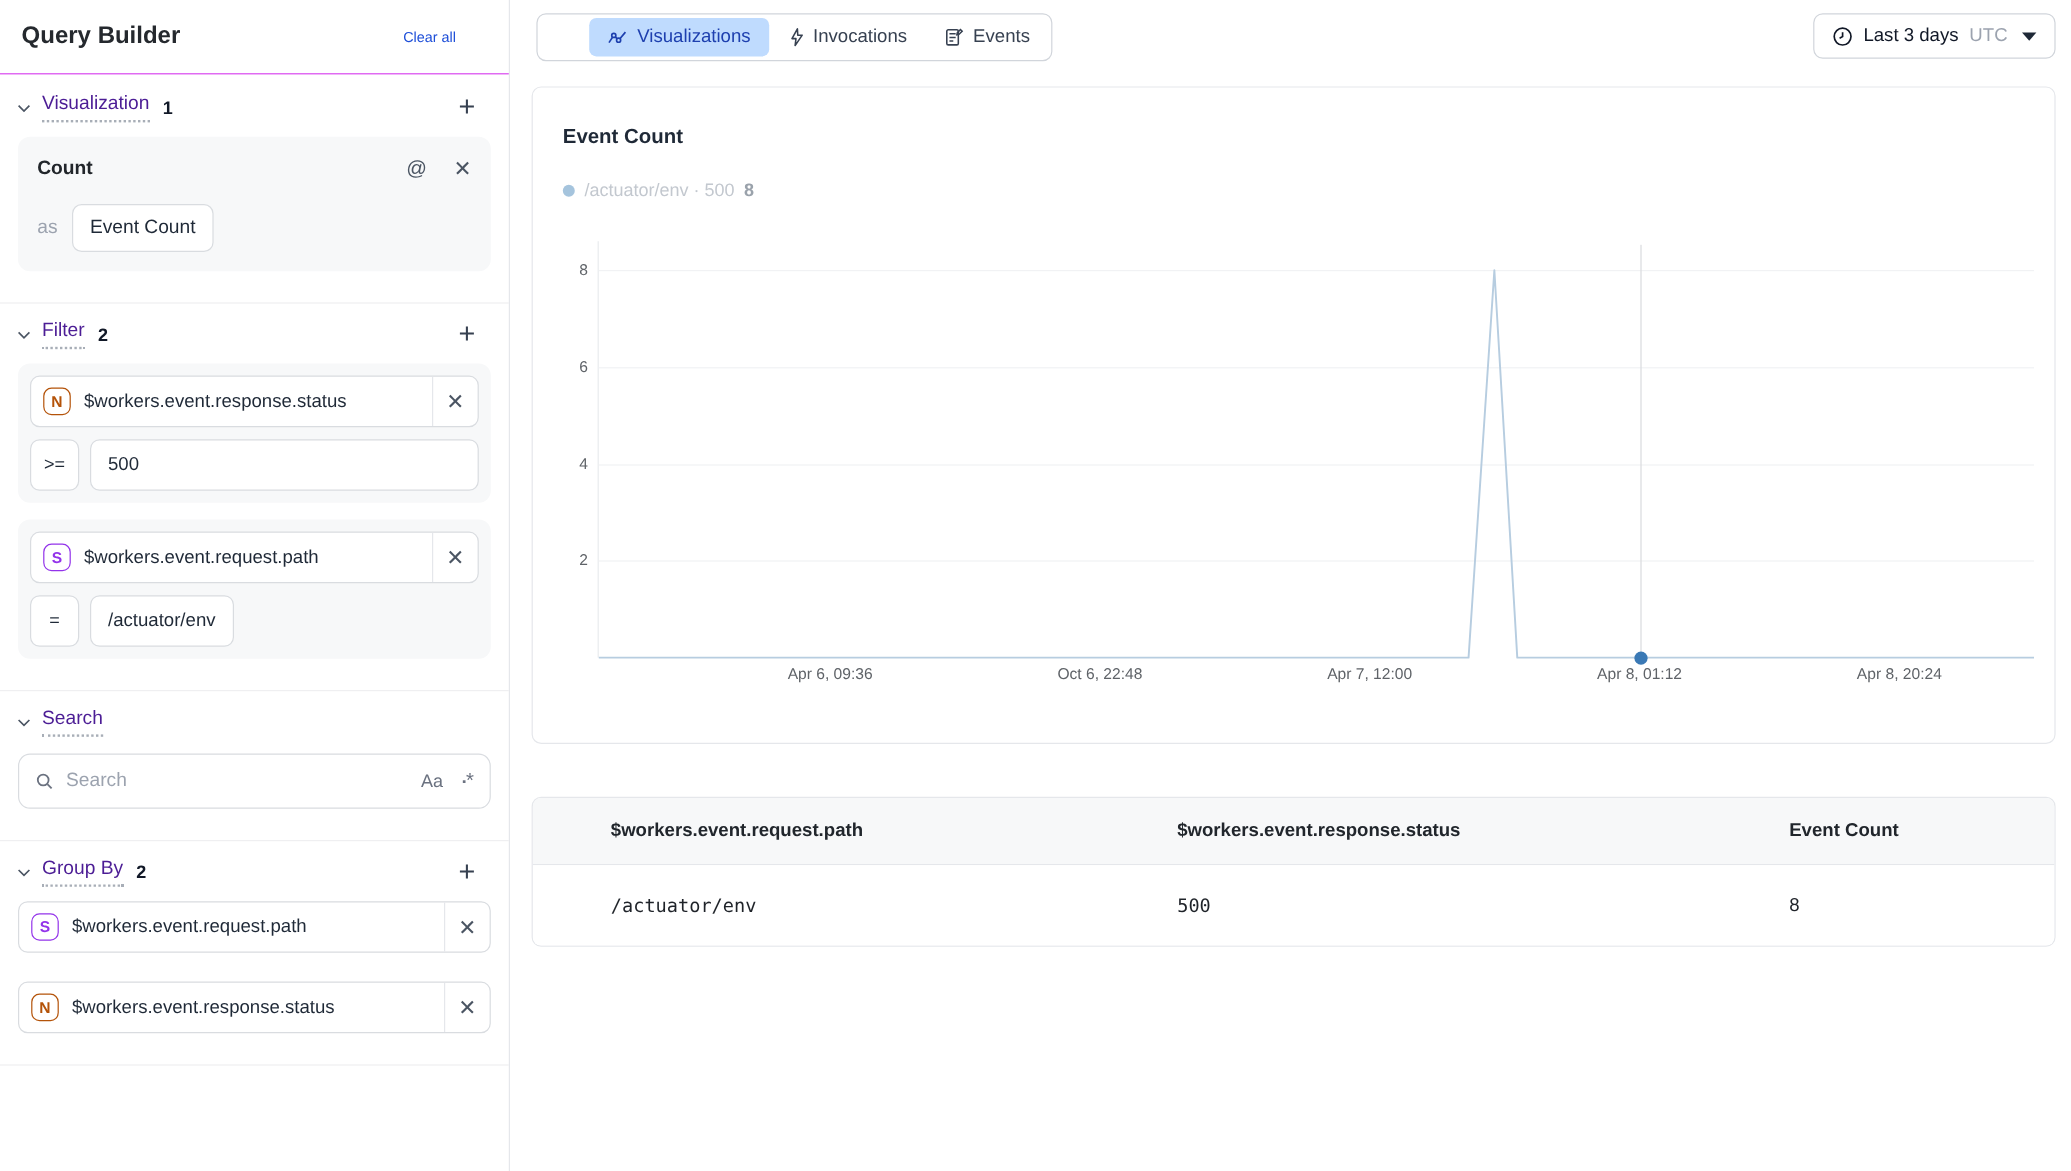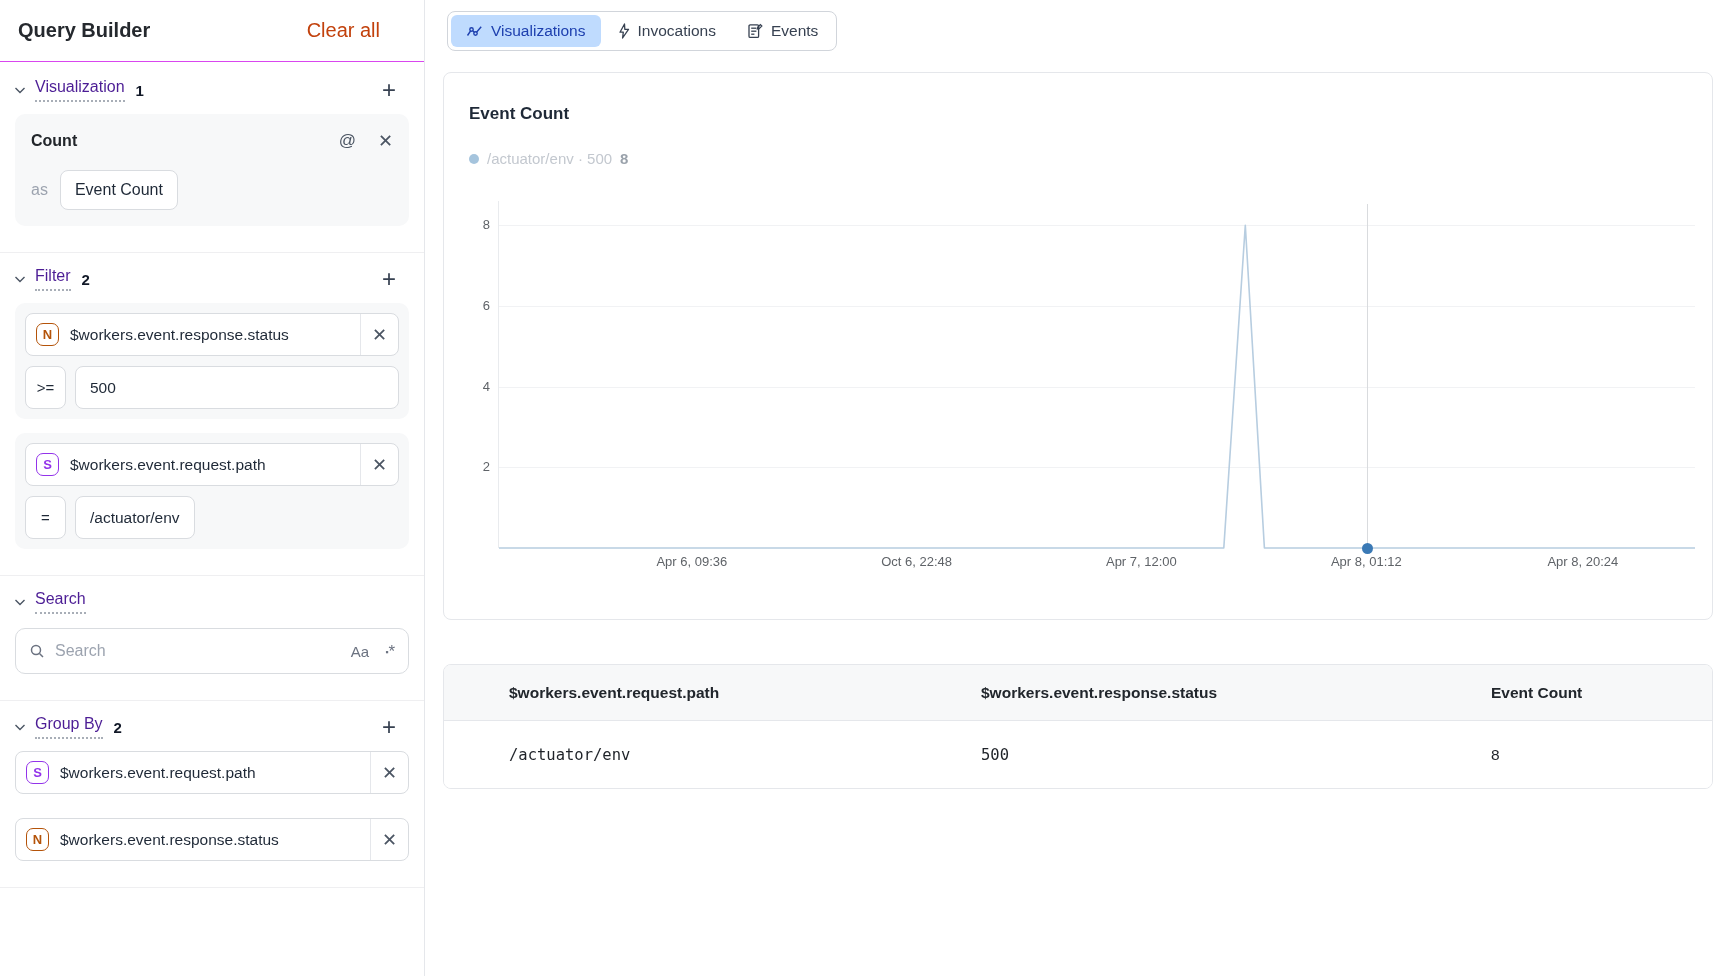--- a/index.html
+++ b/index.html
@@ -6,21 +6,21 @@
   html,body { width:1726px; height:976px; background:#fff; overflow:hidden;
               font-family:"Liberation Sans", sans-serif; color:#1f2937; }
   .mono { font-family:"DejaVu Sans Mono", monospace; }
 
   
   .sidebar { position:absolute; left:0; top:0; width:425px; height:976px;
              background:#fff; border-right:1px solid #e5e7eb; }
   .sb-header { height:62px; display:flex; align-items:center; justify-content:space-between;
                padding:0 44px 0 18px; border-bottom:1px solid #d946ef; }
   .sb-title { font-size:20px; font-weight:700; color:#25292e; }
-  .clear-all { font-size:20px; color:#c2410c; cursor:pointer; text-decoration:none;text-align:center; }
+  .clear-all { font-size:12px; color:#1d4ed8; cursor:pointer; text-decoration:none;text-align:center; }
 
   .sec-head { display:flex; align-items:center; padding:16px 28px 0 14px; }
   .sec-head .chev { margin-right:9px; display:flex; cursor:pointer; }
   .sec-title { font-size:16px; color:#4c1d95; border-bottom:2px dotted #a8aeb7; padding-bottom:4px; }
   .sec-count { font-size:15px; font-weight:700; color:#111827; margin-left:11px; }
   .plus-btn { margin-left:auto; font-size:24px; font-weight:300; color:#374151; line-height:20px;
               background:none; border:none; cursor:pointer; }
   .divider { border:none; border-top:1px solid #efeff1; margin-top:26px; }
 
   .gray-card { background:#f7f8f9; border-radius:10px; margin:12px 15px 0 15px; padding:16px; }
@@ -70,21 +70,21 @@
   
   .main { position:absolute; left:425px; top:0; width:1301px; height:976px; background:#fff; }
   .topbar { display:flex; align-items:flex-start; justify-content:space-between;
             padding:11px 13px 0 22px; height:60px; }
   .tabset { display:inline-flex; background:#fff; border:1px solid #d1d5db; border-radius:8px;
             padding:3px; }
   .tab { display:flex; align-items:center; gap:8px; padding:0 15px; height:32px; border-radius:6px;
          font-size:15.5px; color:#374151; background:none; border:none; cursor:pointer;
          font-family:"Liberation Sans", sans-serif; }
   .tab + .tab { margin-left:2px; }
-  .tab.active { background:#bfdbfe; color:#1e40af; font-weight:500; }
+  .tab.active { background:#bfdbfe; color:#1e40af; font-weight:500;margin-left:40px; }
   .time-btn { display:flex; align-items:center; gap:9px; height:38px; padding:0 15px;
               background:#fff; border:1px solid #d1d5db; border-radius:8px; cursor:pointer;
               font-family:"Liberation Sans", sans-serif; }
   .time-label { font-size:15.5px; color:#111827; font-weight:500; }
   .time-zone { font-size:15.5px; color:#9ca3af; }
   .caret { width:0; height:0; border-left:6px solid transparent; border-right:6px solid transparent;
            border-top:7px solid #1f2937; margin-left:3px; }
 
   
   .chart-card { position:relative; margin:12px 13px 0 18px; width:1270px; height:548px;
@@ -281,20 +281,31 @@
               <line x1="3.2" y1="5.2" x2="8.4" y2="5.2"></line>
               <line x1="3.2" y1="8.2" x2="8.4" y2="8.2"></line>
               <line x1="3.2" y1="11.2" x2="6.4" y2="11.2"></line>
               <path d="M11.2 5.6 L13.8 3 L12.4 1.6 L9.8 4.2 L9.4 6 Z"></path>
             </svg>
         </span>
         <span>Events</span>
       </button>
     </div>
 
+    <button class="time-btn">
+      <span style="display:flex;">
+        <svg width="17" height="17" viewBox="0 0 17 17" fill="none" stroke="#111827" stroke-width="1.4">
+            <circle cx="8.5" cy="8.5" r="7"></circle>
+            <polyline points="8.5,4.8 8.5,8.5 6,9.8"></polyline>
+          </svg>
+      </span>
+      <span class="time-label">Last 3 days</span>
+      <span class="time-zone">UTC</span>
+      <span class="caret"></span>
+    </button>
   </div>
 
   <section class="chart-card">
     <div class="chart-title">Event Count</div>
     <div class="chart-legend">
       <span class="legend-dot"></span>
       <span class="legend-name">/actuator/env · 500</span>
       <span class="legend-count">8</span>
     </div>
 

